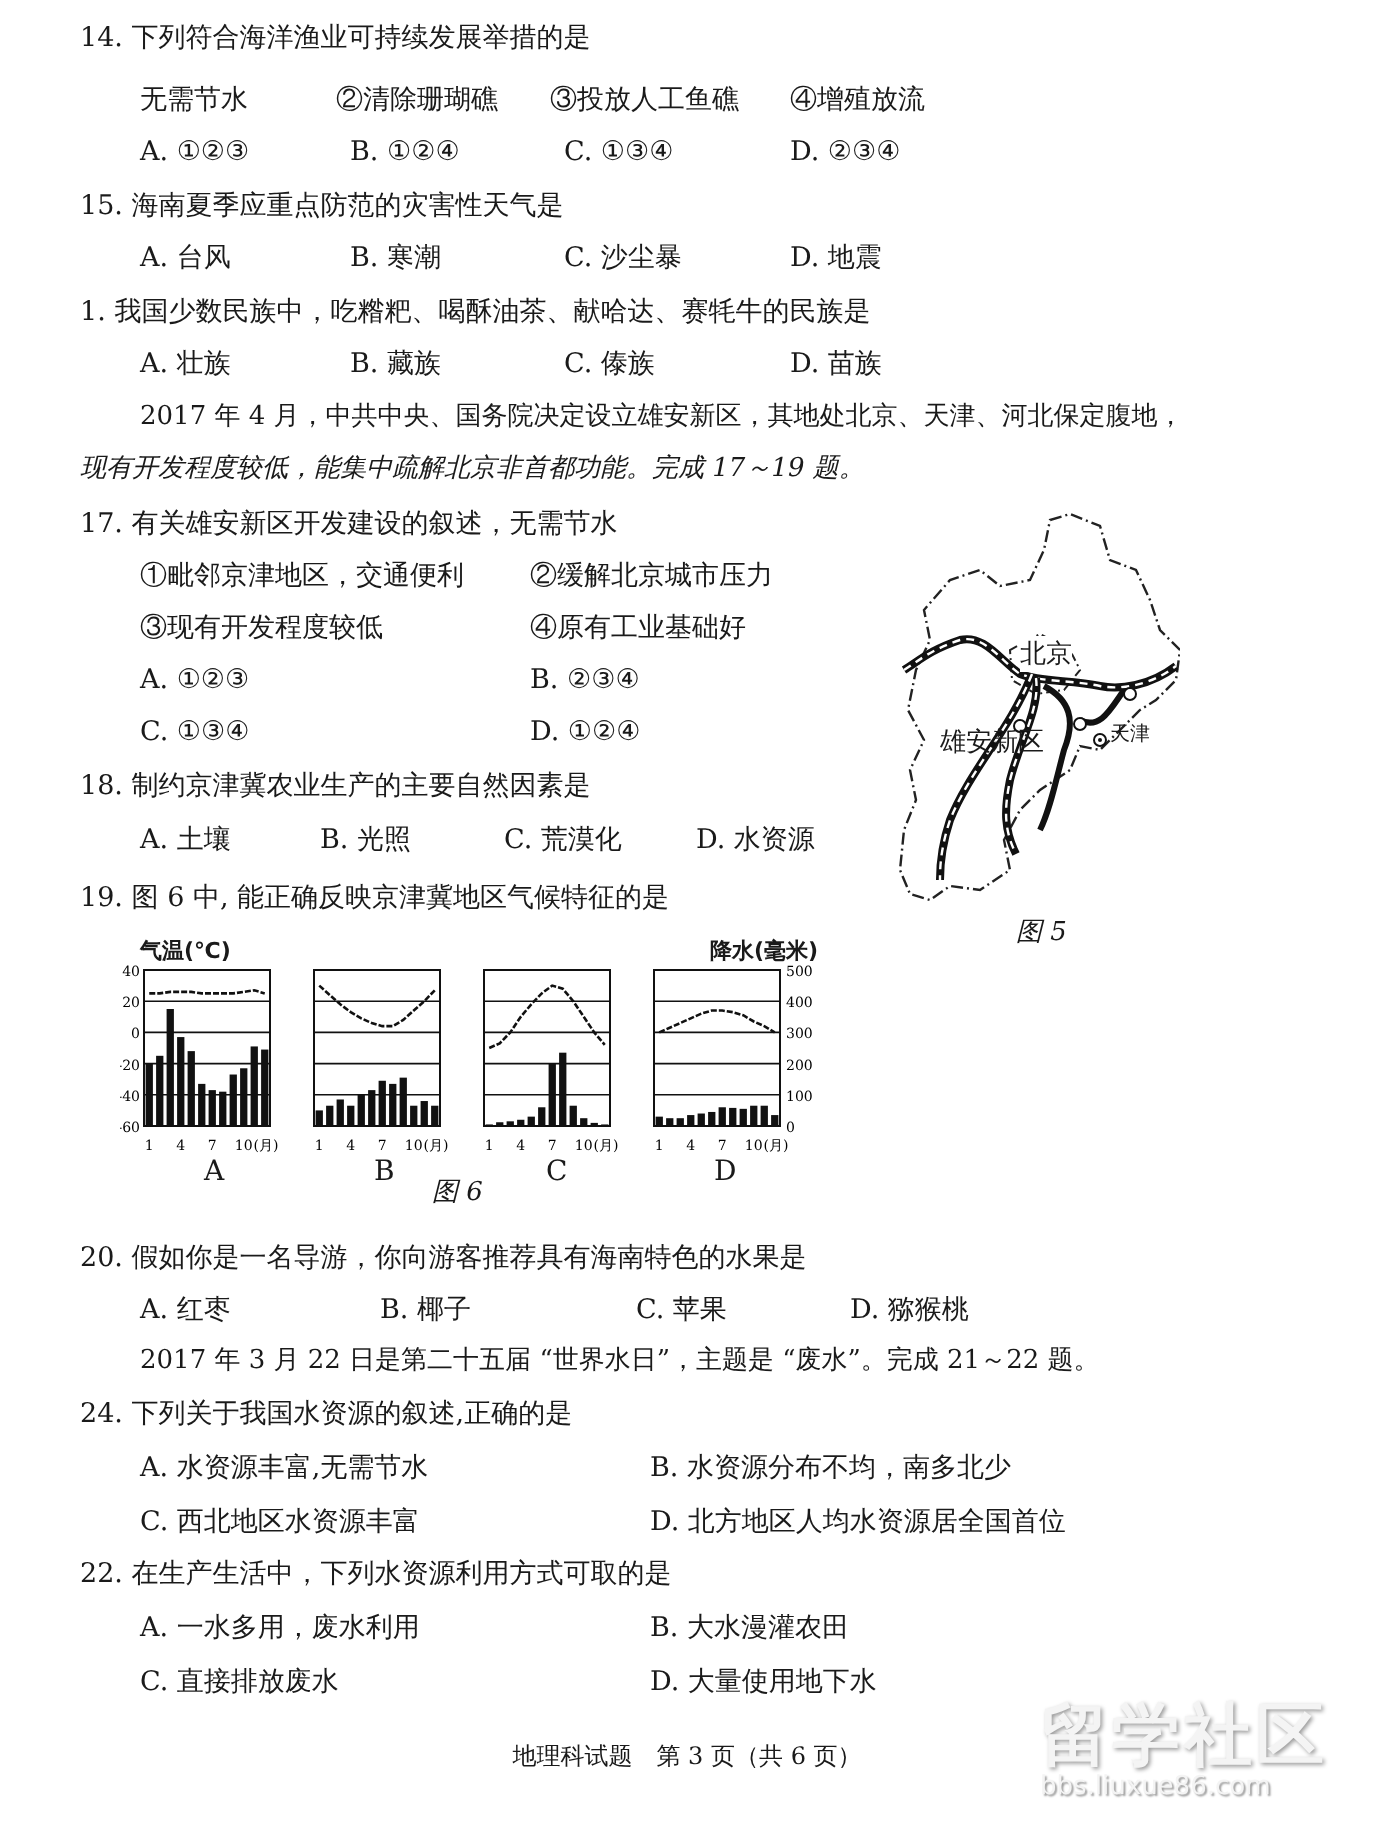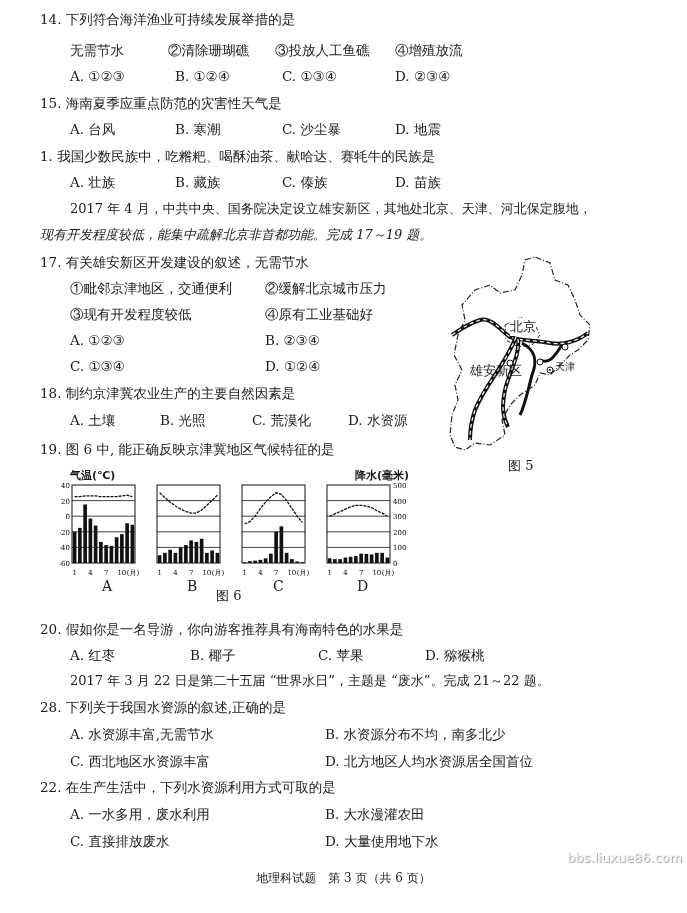--- a/index.html
+++ b/index.html
@@ -3,21 +3,21 @@
 <meta charset="utf-8">
 <style>
   html, body { margin:0; padding:0; background:#ffffff; }
   body { width:687px; height:913px; position:relative; overflow:hidden;
          font-family:"DejaVu Serif", "Liberation Serif", serif; color:#1a1a1a; font-size:13.5px; }
   .line { position:absolute; white-space:nowrap; line-height:18px;text-align:right; }
   .q { left:40px; }
   .opt { position:absolute; white-space:nowrap; line-height:18px; }
   .para { left:70px; font-size:13px; }
   .para2 { left:40px; font-size:13px;font-style:italic; }
-  .cap { position:absolute; font-size:13px; }
+  .cap { position:absolute; font-size:13px;font-style:italic; }
   .chart-lbl { position:absolute; font-size:14px; }
   svg text { font-family:"DejaVu Serif","Liberation Serif",serif; }
   .footer { position:absolute; left:0; width:687px; text-align:center; top:870px; font-size:12px; }
   .wm { position:absolute; left:520px; top:850px; width:165px; height:60px; }
 </style>
 </head>
 <body>
 
 <div class="line q" style="top:10px">
   <span>14.</span>
@@ -225,34 +225,35 @@
   <span>假如你是一名导游，你向游客推荐具有海南特色的水果是</span>
 </div>
 <span class="opt" style="left:70px;top:646px">A. 红枣</span>
 <span class="opt" style="left:190px;top:646px">B. 椰子</span>
 <span class="opt" style="left:318px;top:646px">C. 苹果</span>
 <span class="opt" style="left:425px;top:646px">D. 猕猴桃</span>
 
 <div class="line para" style="top:672px">2017 年 3 月 22 日是第二十五届 “世界水日”，主题是 “废水”。完成 21～22 题。</div>
 
 <div class="line q" style="top:698px">
-  <span>28.</span>
+  <span>24.</span>
   <span>下列关于我国水资源的叙述,正确的是</span>
 </div>
 <span class="opt" style="left:70px;top:725px">A. 水资源丰富,无需节水</span>
 <span class="opt" style="left:325px;top:725px">B. 水资源分布不均，南多北少</span>
 <span class="opt" style="left:70px;top:752px">C. 西北地区水资源丰富</span>
 <span class="opt" style="left:325px;top:752px">D. 北方地区人均水资源居全国首位</span>
 
 <div class="line q" style="top:778px">
   <span>22.</span>
   <span>在生产生活中，下列水资源利用方式可取的是</span>
 </div>
 <span class="opt" style="left:70px;top:805px">A. 一水多用，废水利用</span>
 <span class="opt" style="left:325px;top:805px">B. 大水漫灌农田</span>
 <span class="opt" style="left:70px;top:832px">C. 直接排放废水</span>
 <span class="opt" style="left:325px;top:832px">D. 大量使用地下水</span>
 
 <div class="footer">地理科试题　第 3 页（共 6 页）</div>
 
 <div class="wm">
-  <div style="font-family:'DejaVu Sans',sans-serif;font-size:13px;color:#f4f4f4;text-shadow:1px 1px 1px #9a9a9a;margin-left:47px;">bbs.liuxue86.com</div>
+  <div style="font-family:'DejaVu Sans',sans-serif;font-size:34px;font-weight:bold;color:#f4f4f4;text-shadow:1px 1px 2px #9a9a9a;letter-spacing:2px;line-height:36px">留学社区</div>
+  <div style="font-family:'DejaVu Sans',sans-serif;font-size:13px;color:#f4f4f4;text-shadow:1px 1px 1px #9a9a9a;">bbs.liuxue86.com</div>
 </div>
 
 </body></html>

